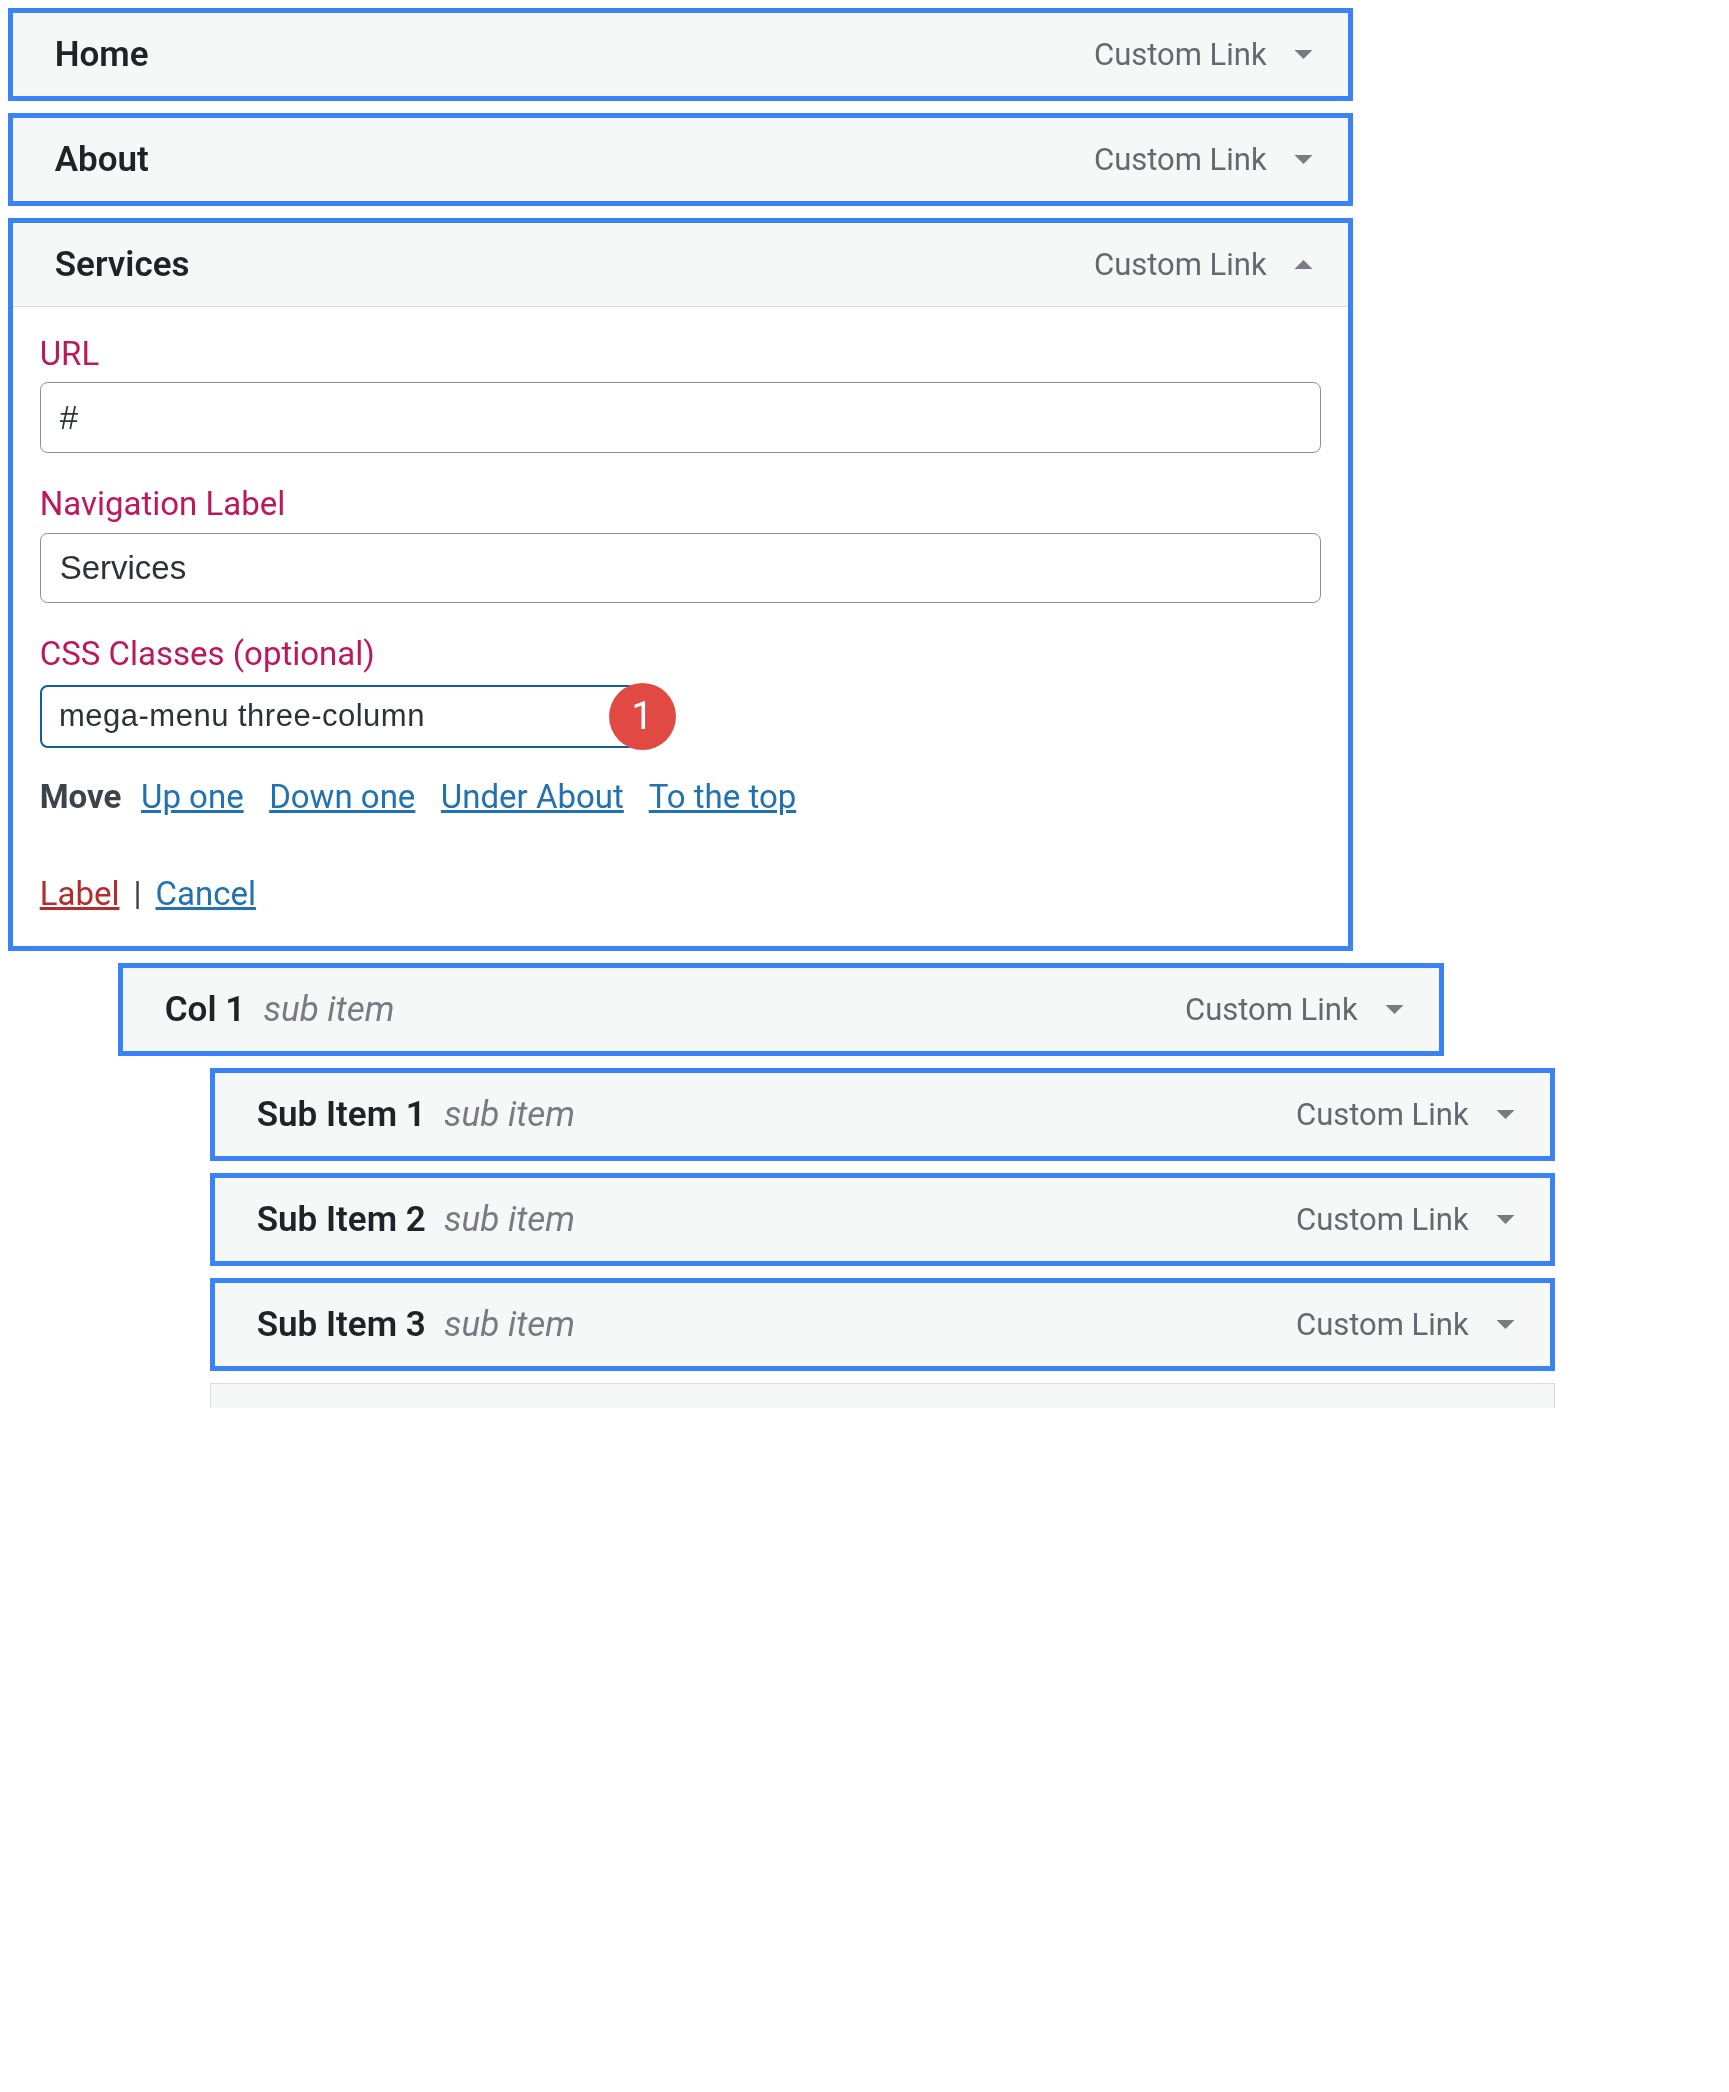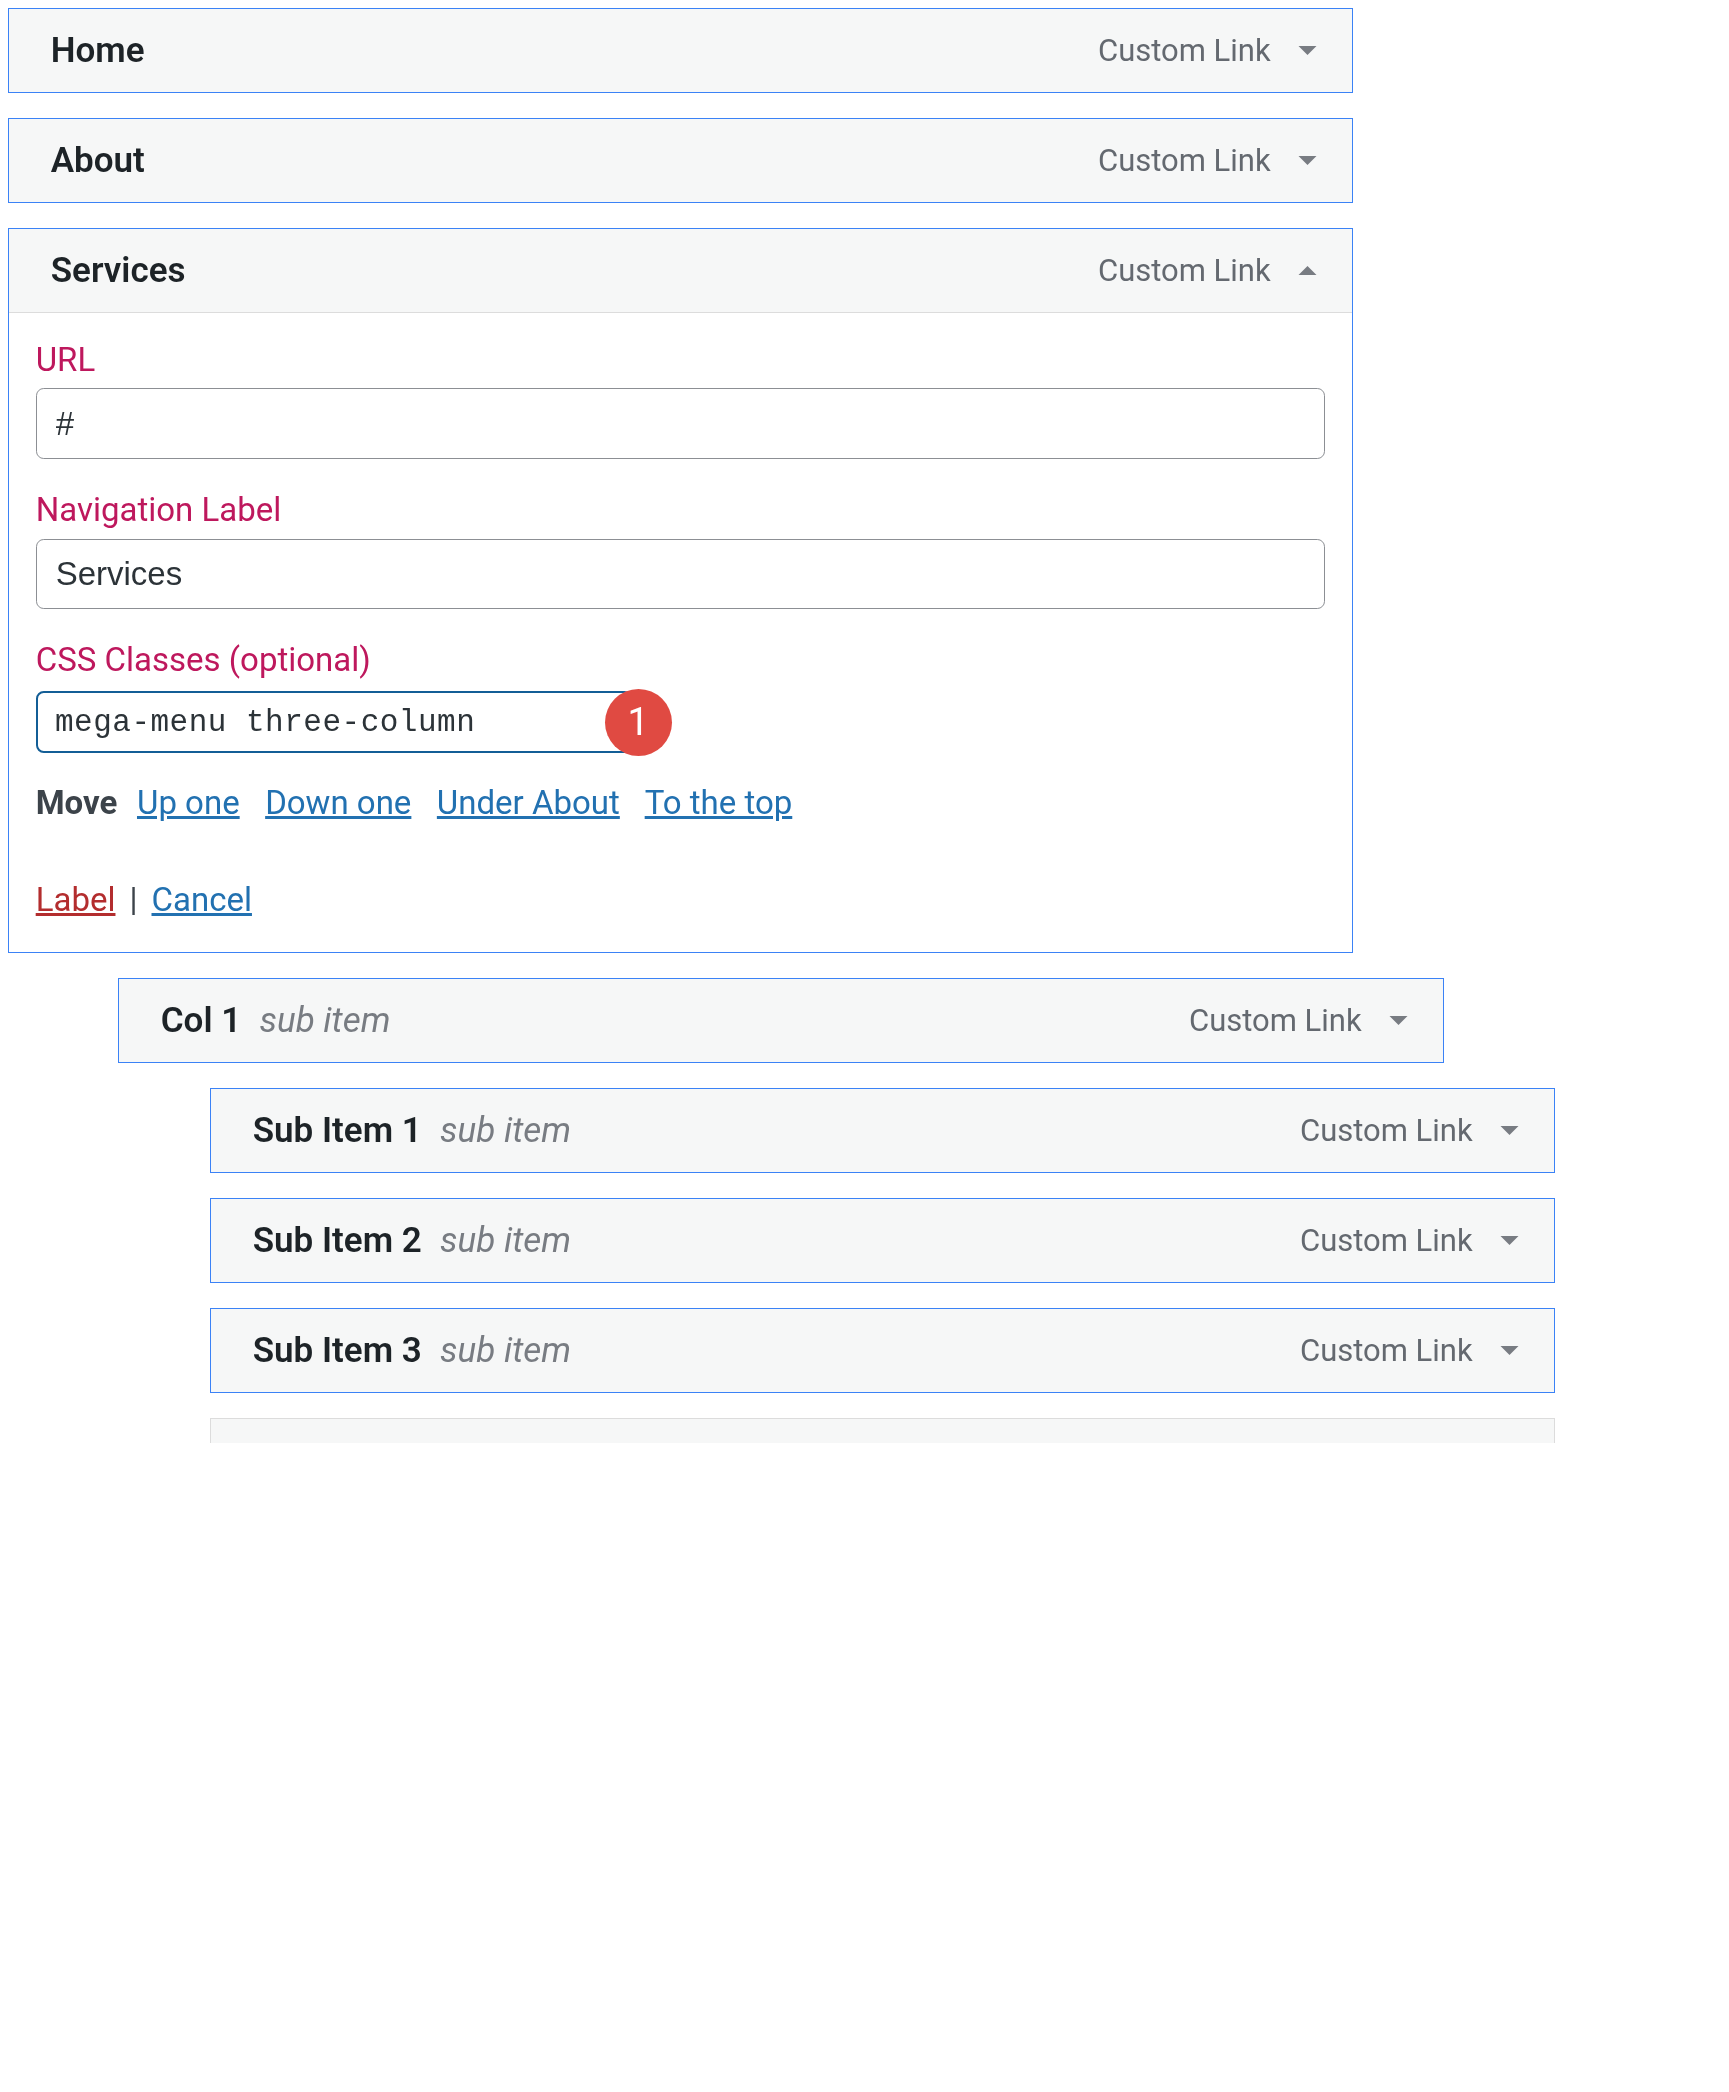--- a/index.html
+++ b/index.html
@@ -14,22 +14,22 @@
     padding: 7.7px;
     width: 1729px;
   }
   .menu-list {
     margin: 0;
     padding: 0;
     list-style: none;
   }
   .menu-item {
     background: #f6f7f7;
-    border: 1px solid #3b82f6;
-    margin-bottom: 25px;
+    border: 5px solid #3b82f6;
+    margin-bottom: 12px;
     width: 1345px;
   }
   .menu-item-header {
     display: flex;
     align-items: center;
     padding: 21px 31px 21px 42px;
     cursor: pointer;
   }
   .menu-item-title {
     flex: 1;
@@ -68,21 +68,21 @@
     color: #2c3338;
     line-height: 1.5;
   }
   .css-field-row {
     display: flex;
     align-items: center;
     position: relative;
   }
   .css-input {
     width: 596px;
-    font-family: Liberation Mono, monospace;
+    font-family: Liberation Sans, sans-serif;
     font-size: 31px;
     letter-spacing: 0.5px;
     padding: 11.5px 17.3px;
     border: 2.9px solid #135e96;
     border-radius: 7.7px;
     background: #ffffff;
     color: #2c3338;
   }
   .badge-number {
     width: 67px;

